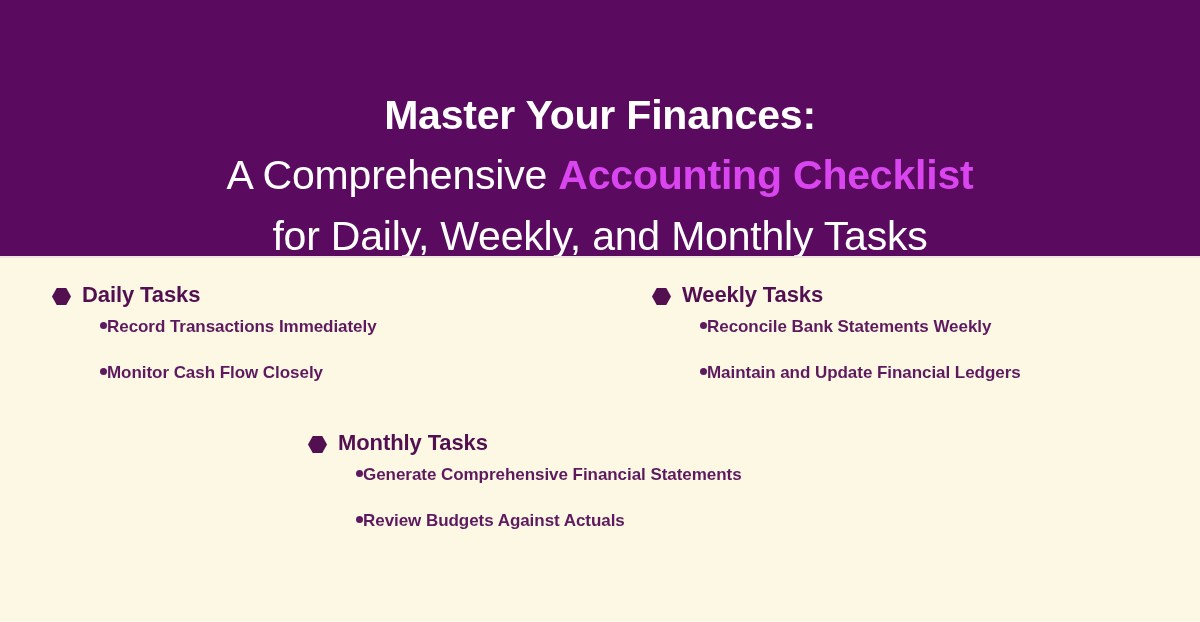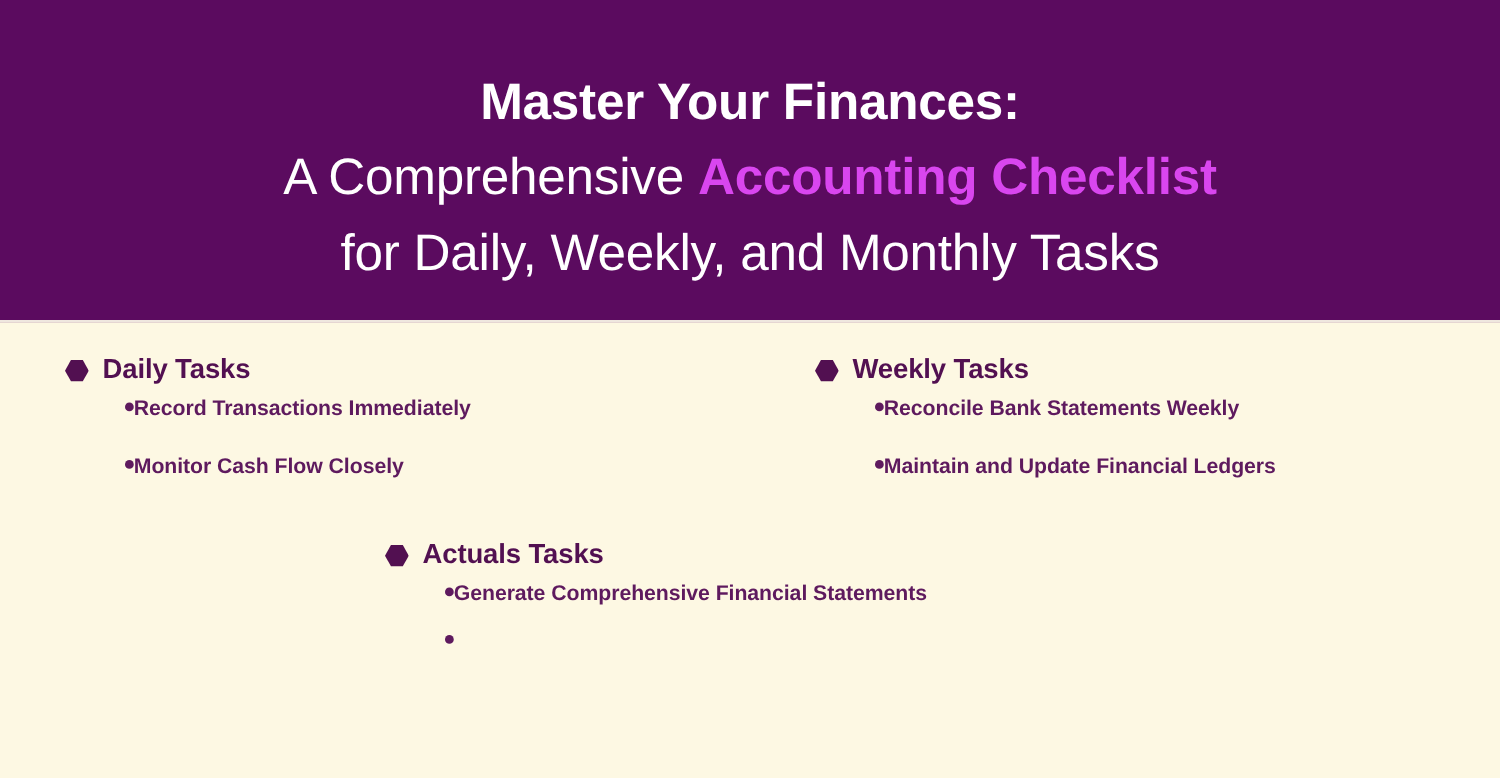--- a/index.html
+++ b/index.html
@@ -25,21 +25,21 @@
 
   
   .header {
     background: #5B0B5F;
     height: 258px;
     box-sizing: border-box;
     padding: 26px 40px 0 40px;
     display: flex;
     flex-direction: column;
     align-items: center;
-    justify-content: center;
+    justify-content: flex-end;
     position: relative;
   }
   .header::after {
     content: "";
     position: absolute;
     left: 0; right: 0; bottom: 0;
     height: 2px;
     background: #EFE7DF;
   }
 
@@ -204,27 +204,28 @@
         </ul>
       </div>
 
     </div>
 
     <div class="monthly-block">
       <div class="section-heading">
         <svg class="hex-icon" viewBox="0 0 20 20">
           <polygon points="5,1 15,1 20,10 15,19 5,19 0,10" fill="#521051"></polygon>
         </svg>
-        <span class="section-title">Actuals Tasks</span>
+        <span class="section-title">Monthly Tasks</span>
       </div>
       <ul class="task-list">
         <li class="task-item">
           <span class="bullet-dot"></span>
           <span class="task-text">Generate Comprehensive Financial Statements</span>
         </li>
         <li class="task-item">
           <span class="bullet-dot"></span>
+          <span class="task-text">Review Budgets Against Actuals</span>
         </li>
       </ul>
     </div>
 
   </div>
 </div>
 
 </body></html>

